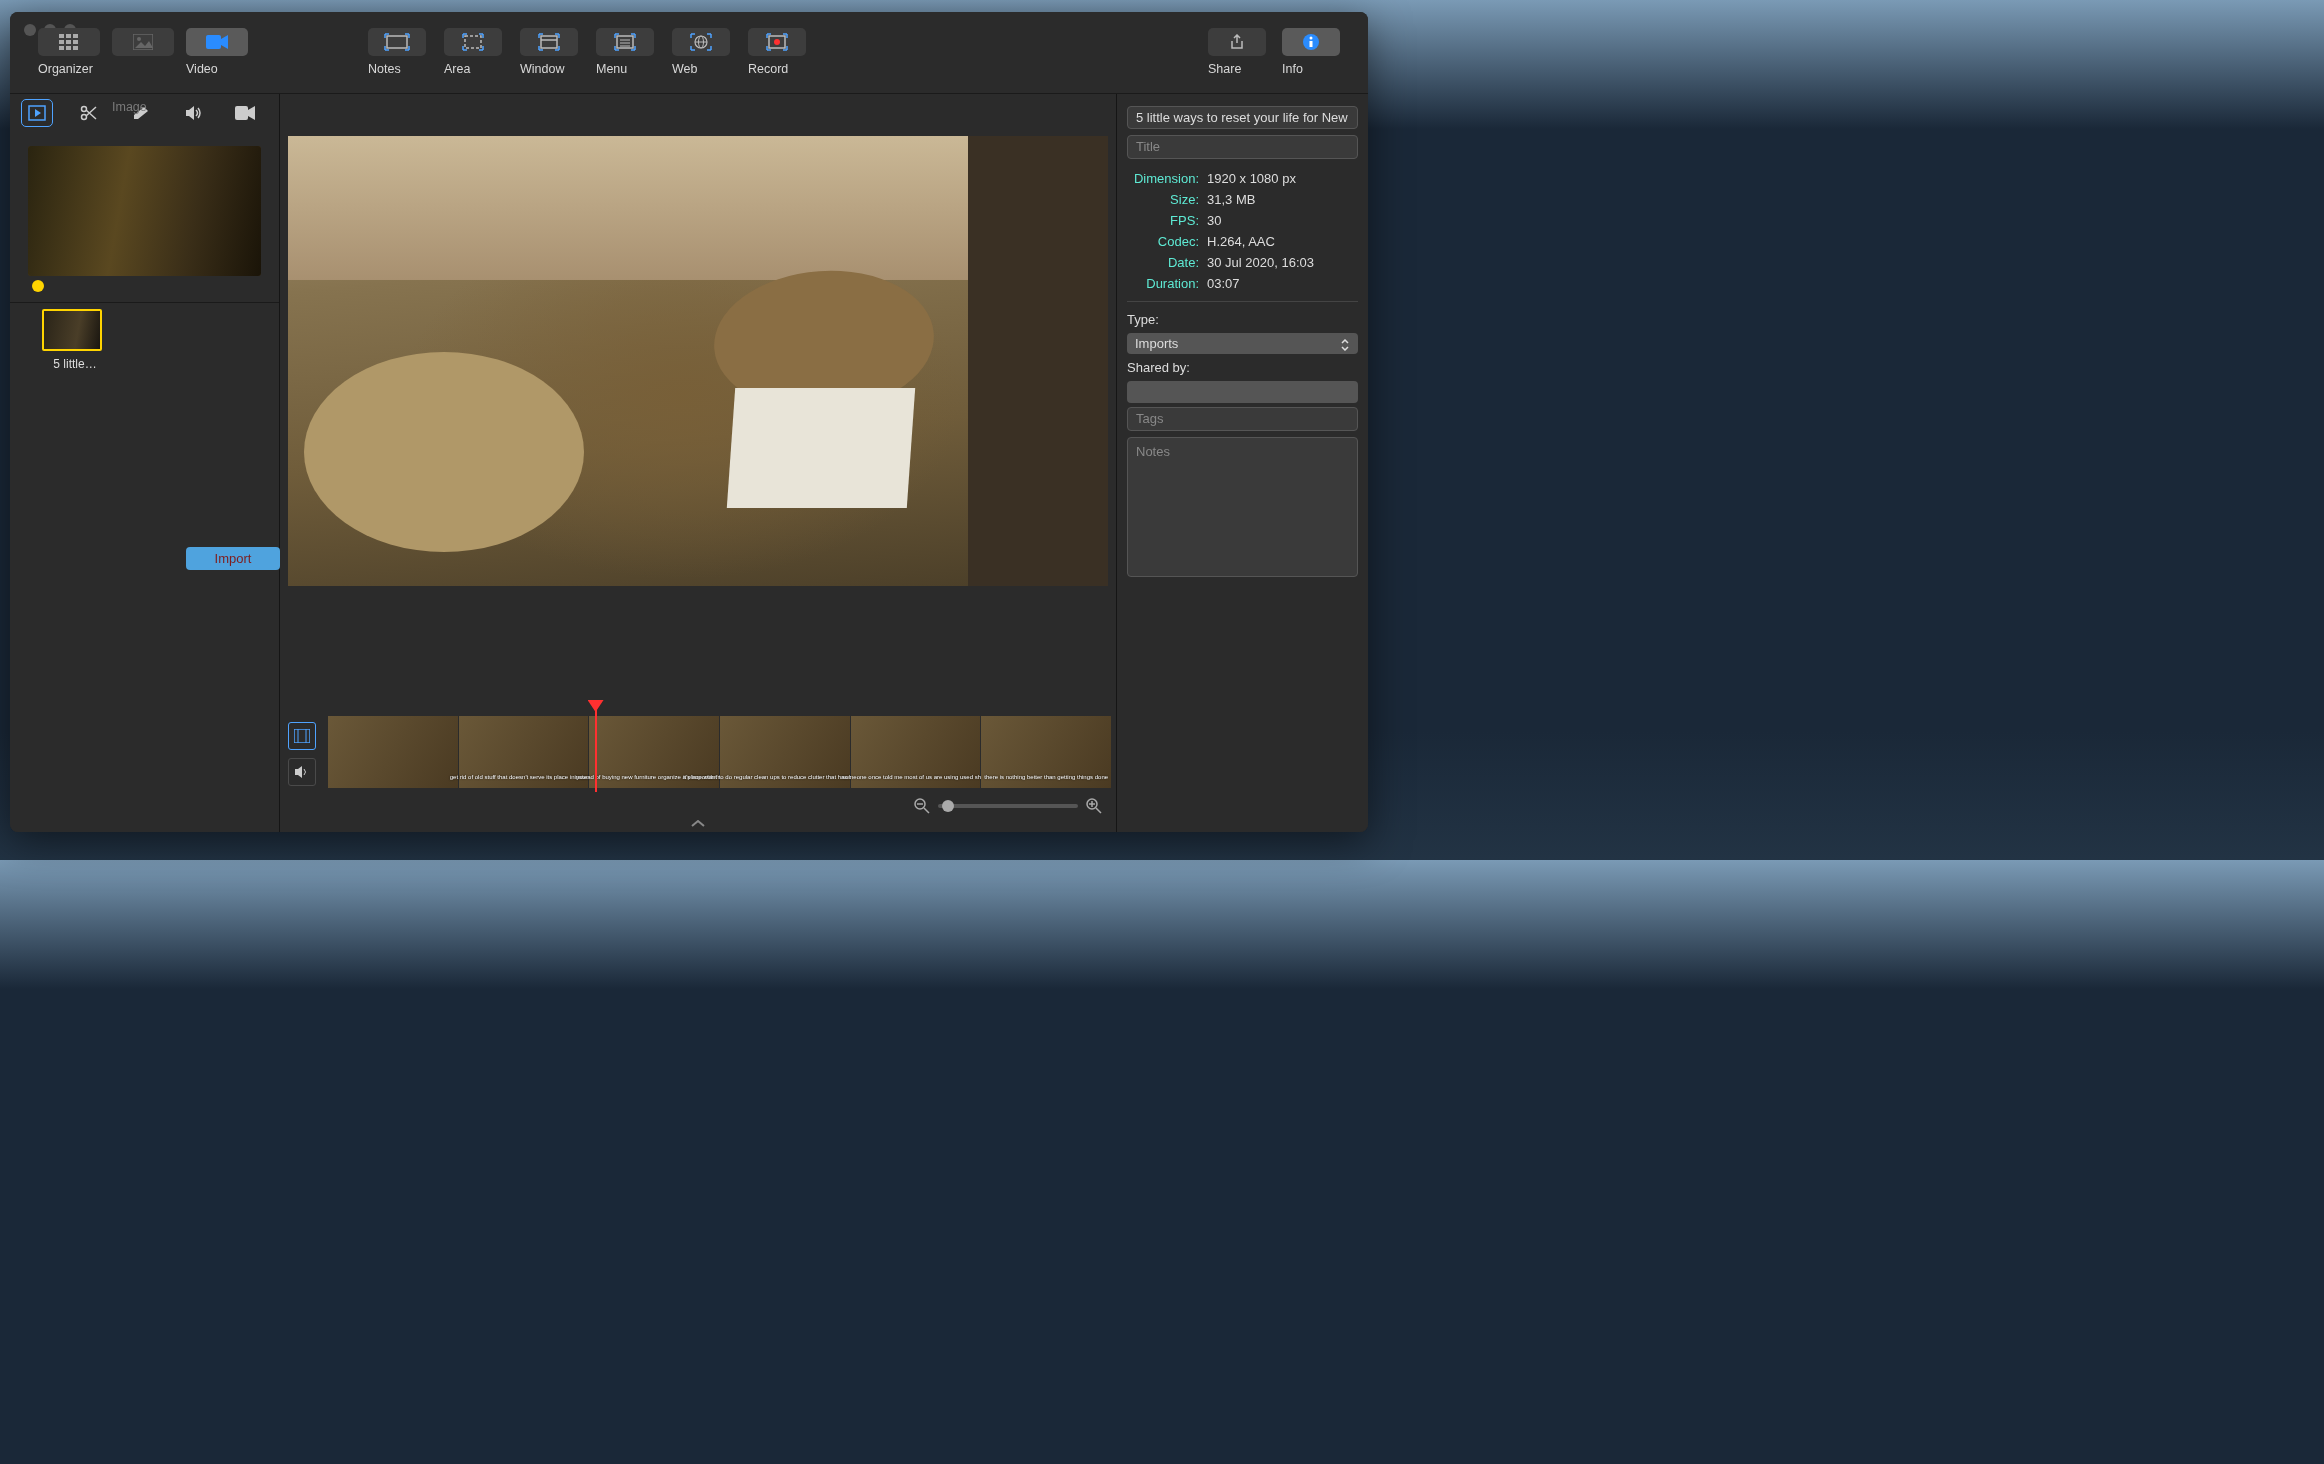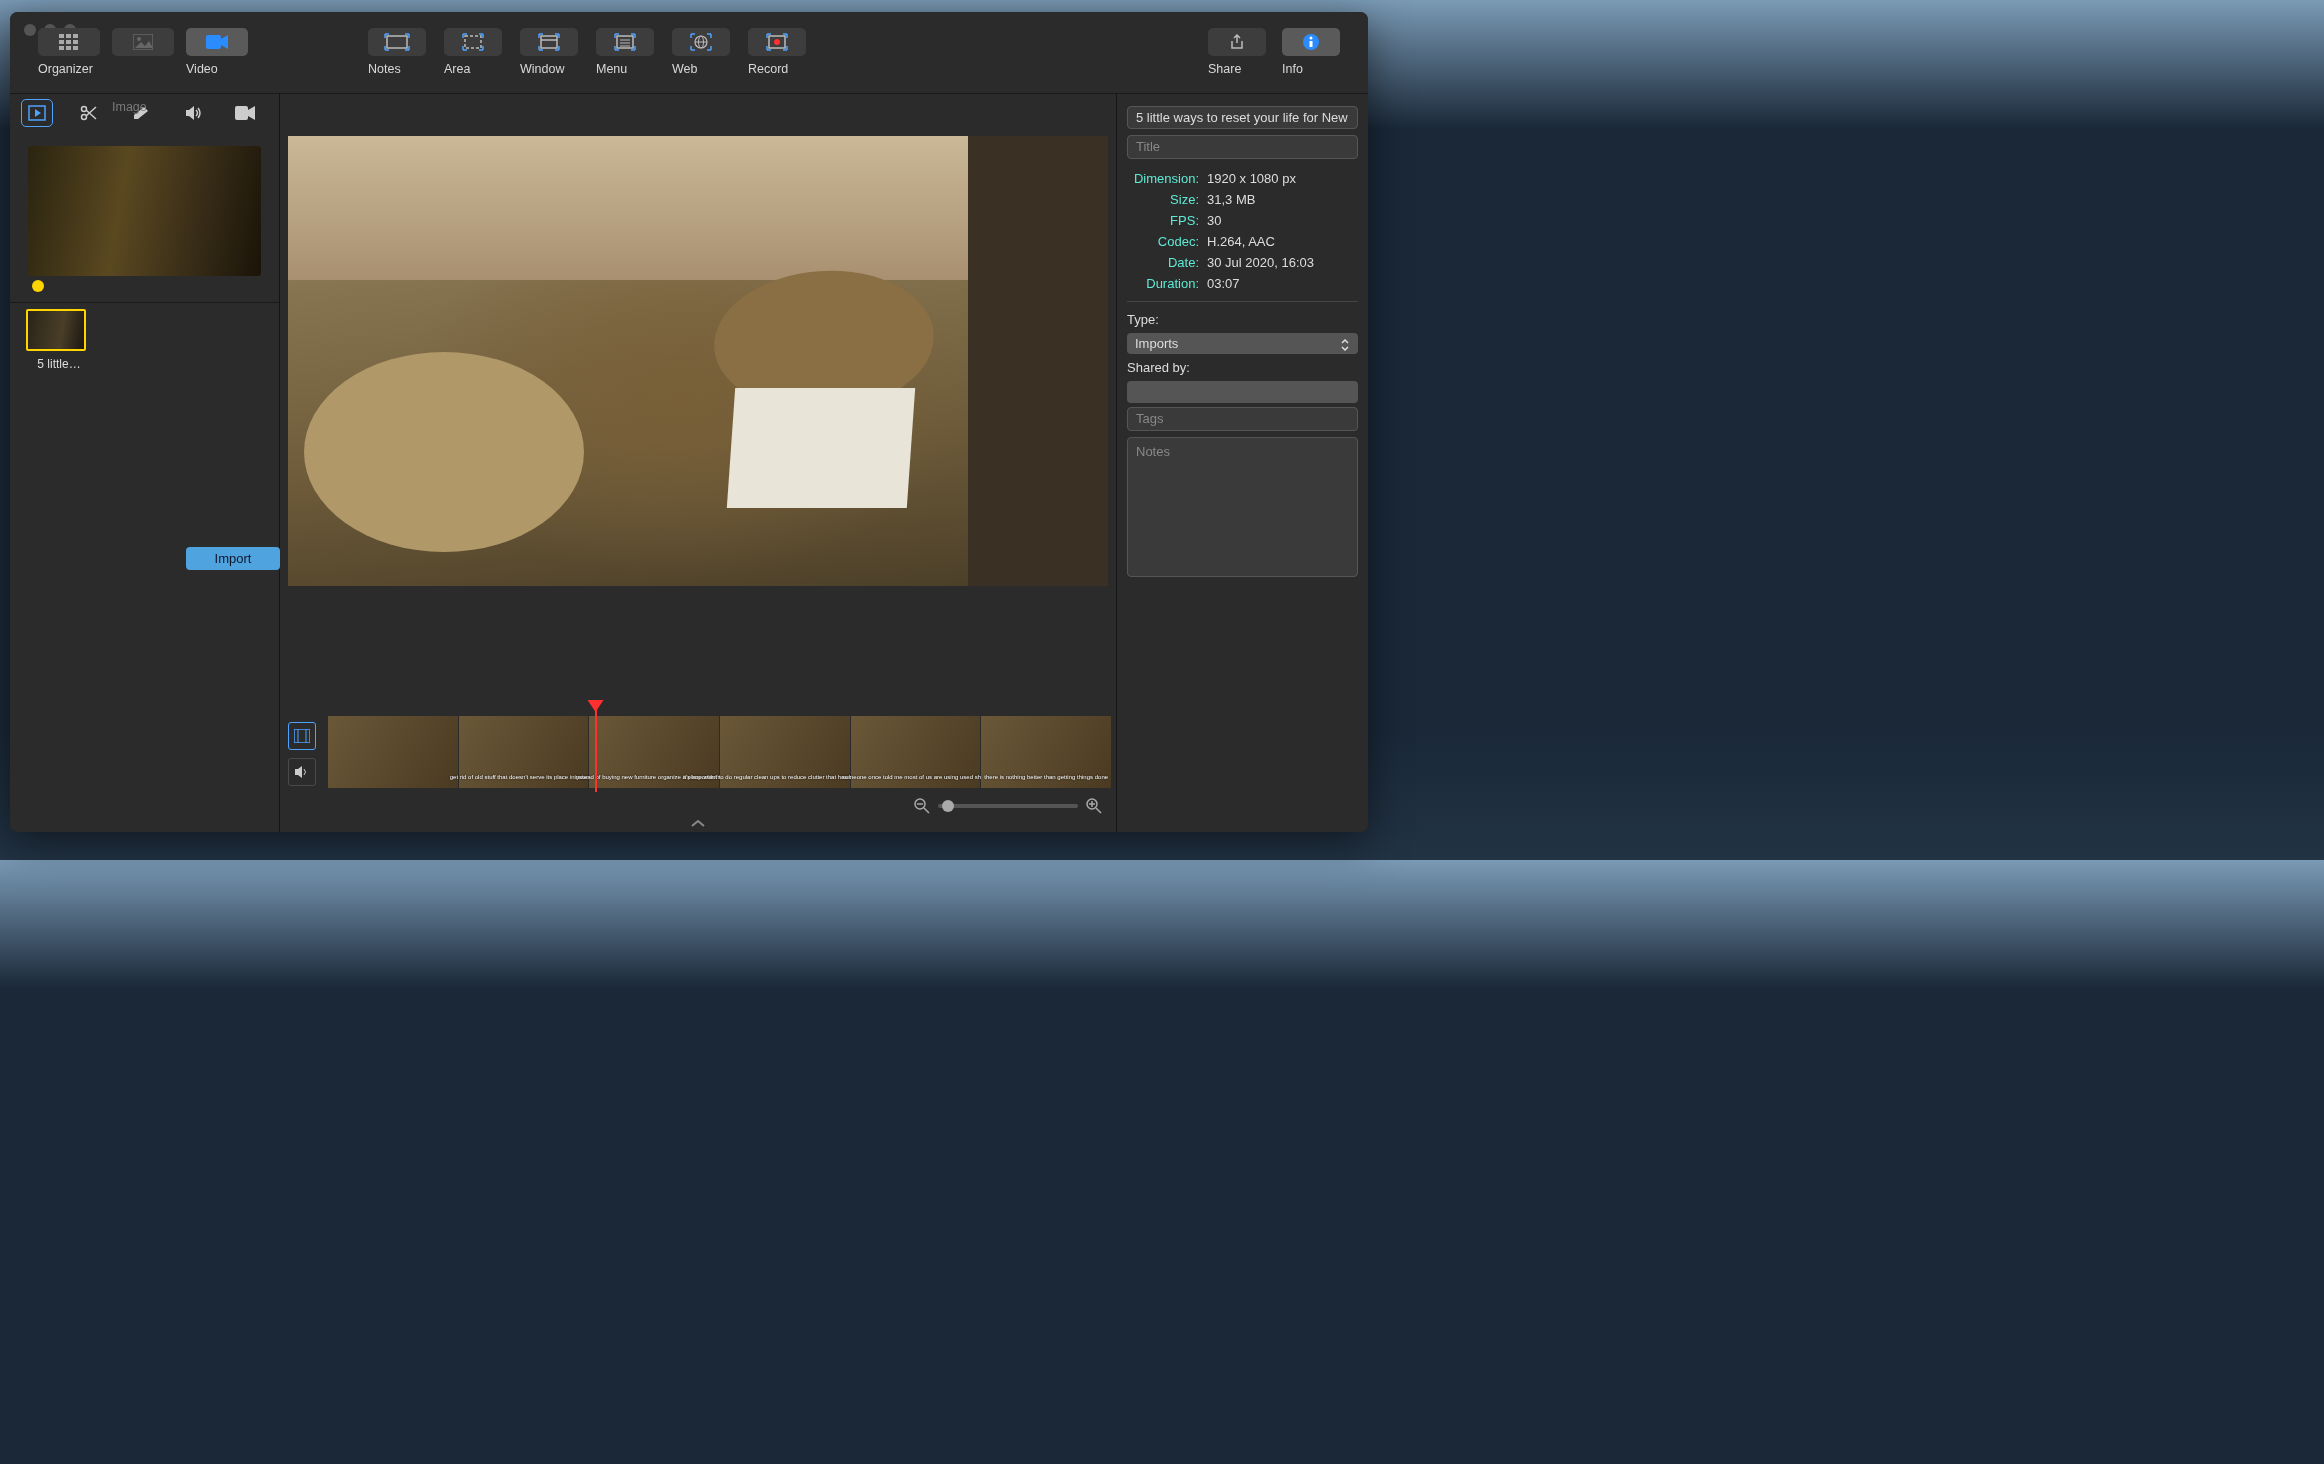--- a/index.html
+++ b/index.html
@@ -87,31 +87,31 @@
   position: relative;
   display:flex; align-items:center; justify-content:center;
   overflow:hidden;
 }
 .clip-preview .play-overlay {
   width: 26px; height: 26px; border-radius: 50%; background: rgba(60,60,60,0.85);
   display:flex; align-items:center; justify-content:center;
 }
 .yellow-dot { width:12px; height:12px; border-radius:50%; background:#ffd400; margin: 0 0 6px 22px; }
 .divider { height:1px; background:#1a1a1a; margin: 4px 0 6px; }
-.thumb-list { padding: 0 16px; }
+.thumb-list { padding: 0 32px; }
 .thumb-item { width: 66px; text-align:center; cursor:pointer; }
 .thumb-item .thumb {
   width: 60px; height: 42px; background: #3a3222; border: 2px solid #ffd400; border-radius: 2px;
   background-image: linear-gradient(100deg, #2a2418 0%, #4a3e28 60%, #1a1610 100%);
 }
 .thumb-item .thumb-label { font-size: 12px; color:#ddd; margin-top:6px; white-space:nowrap; overflow:hidden; text-overflow:ellipsis; }
 .import-btn {
   margin: auto 12px 16px auto;
   background: #4fa3de;
-  color: #0f172a;
+  color: #7f1d1d;
   border: none;
   border-radius: 4px;
   padding: 4px 22px;
   font-size: 13px;
   cursor: pointer;
   width: 94px;
   position:absolute;
   bottom: 246px;
   left: 176px;
 }

